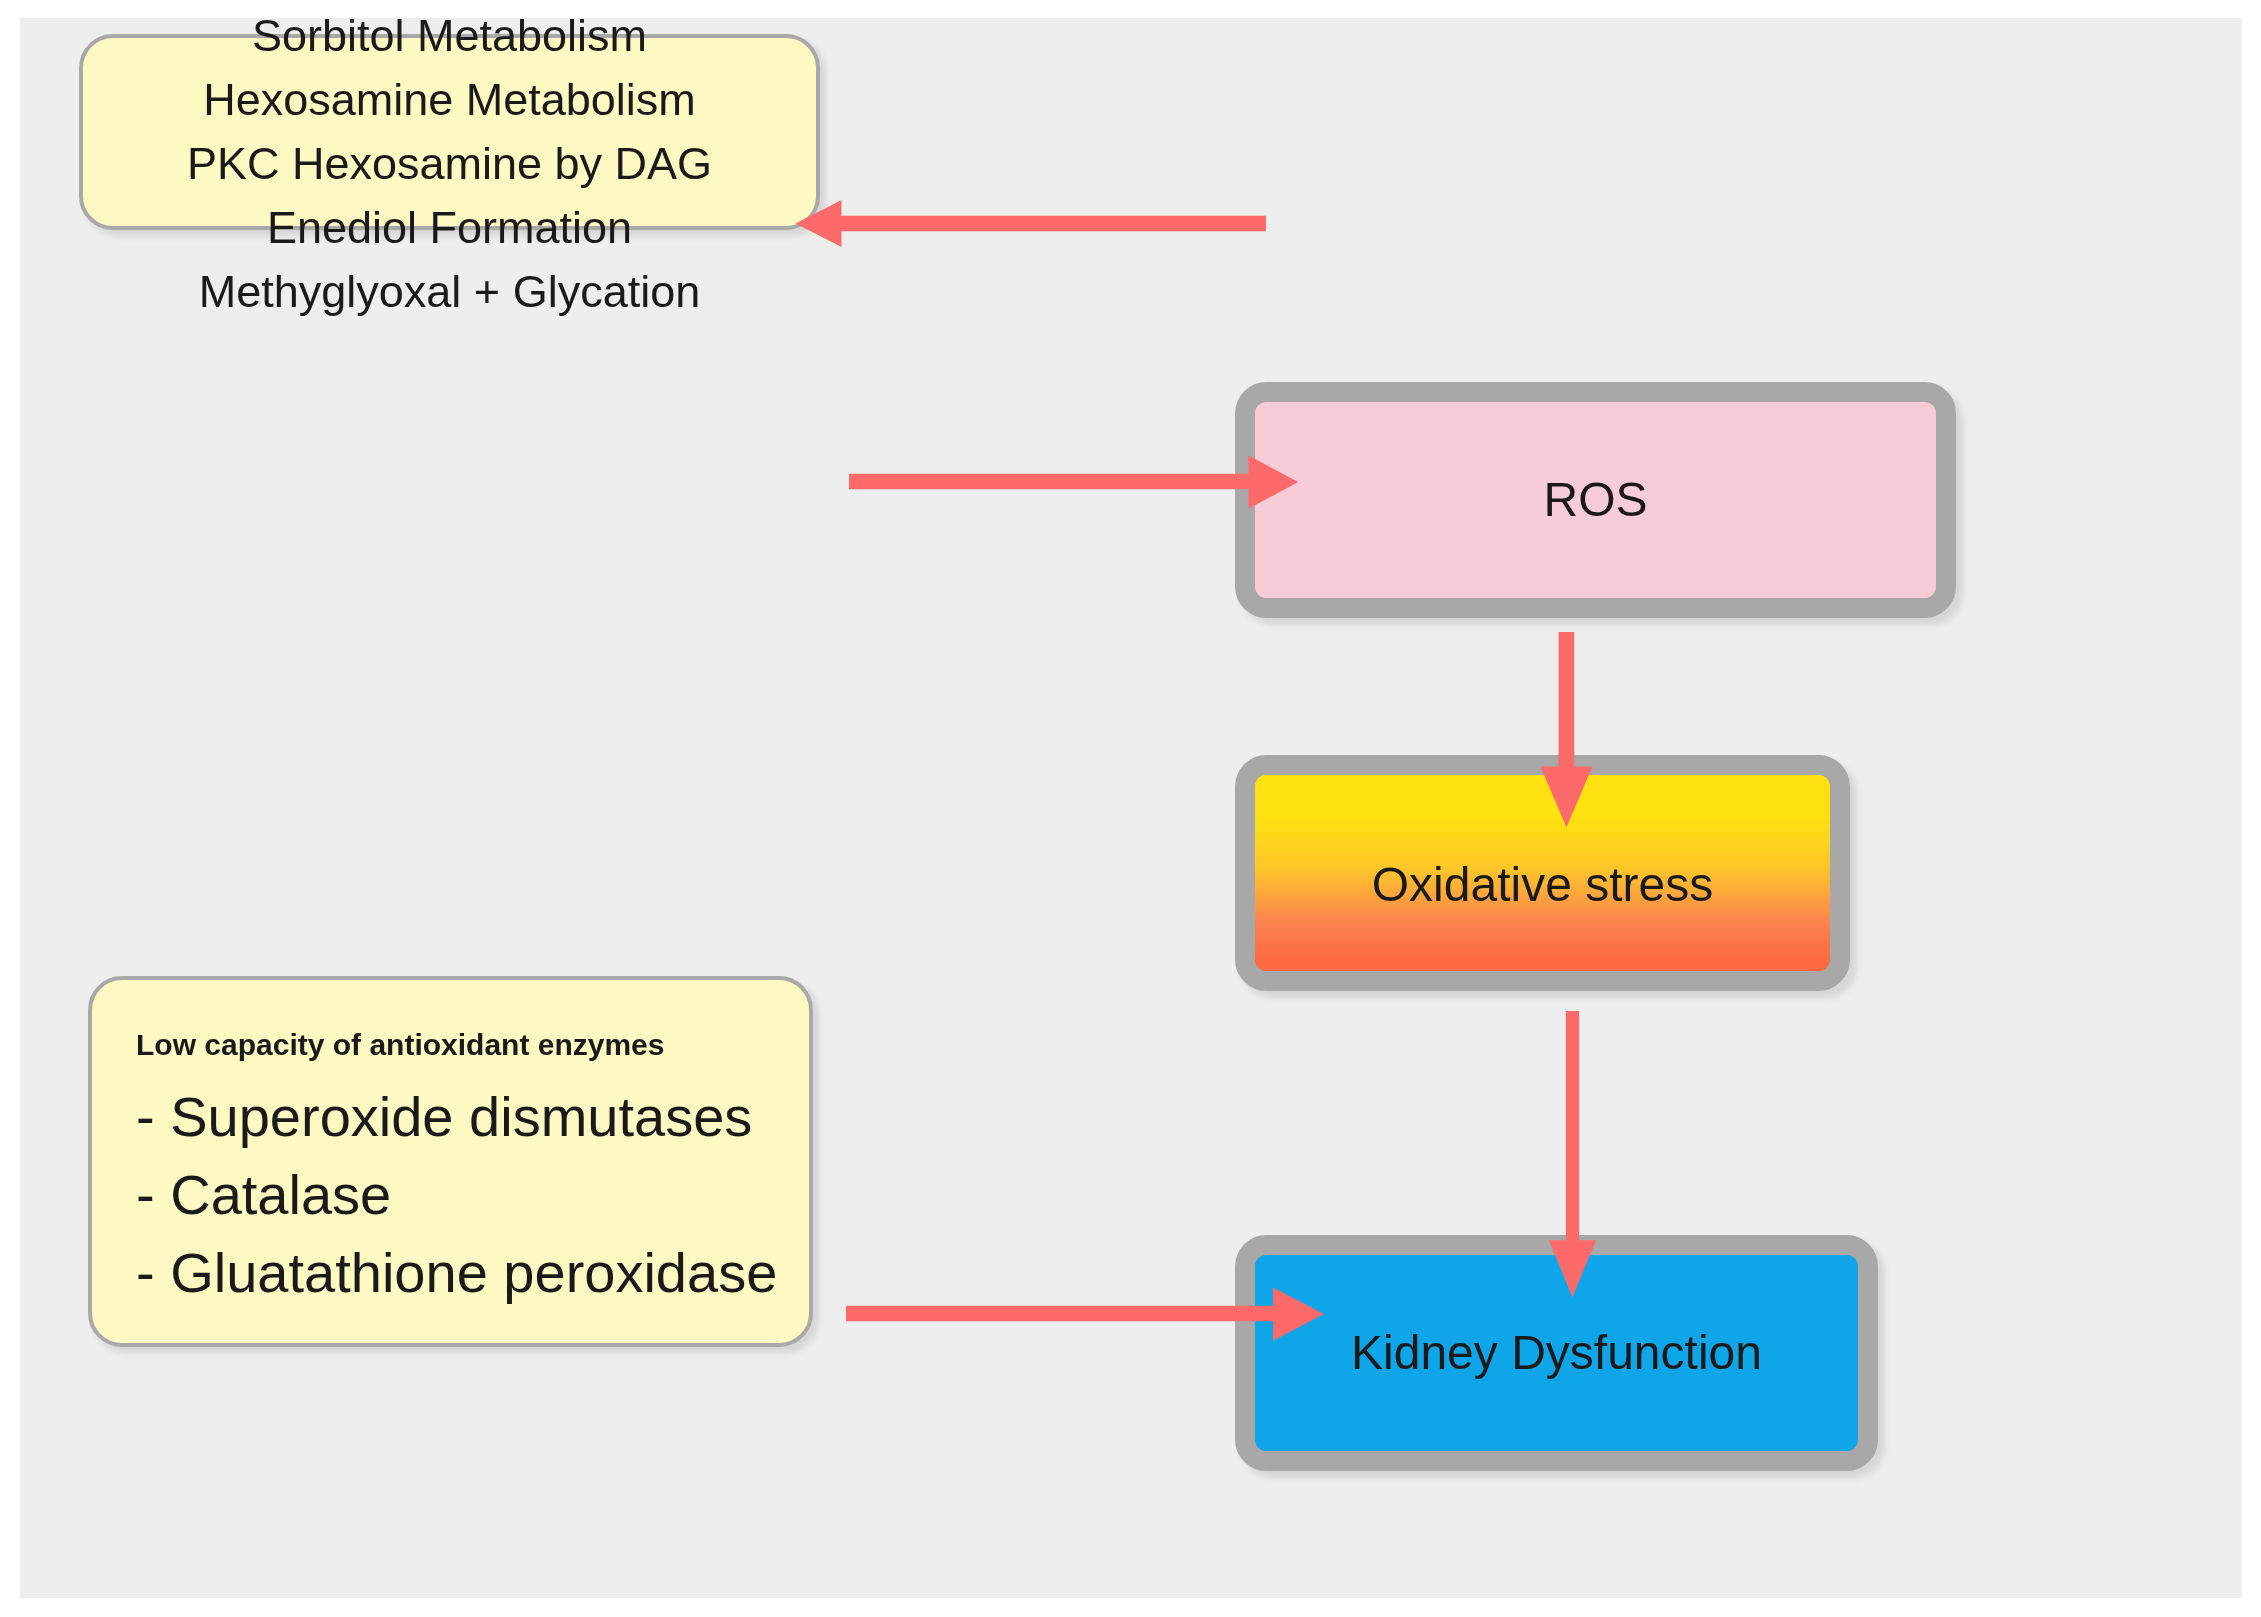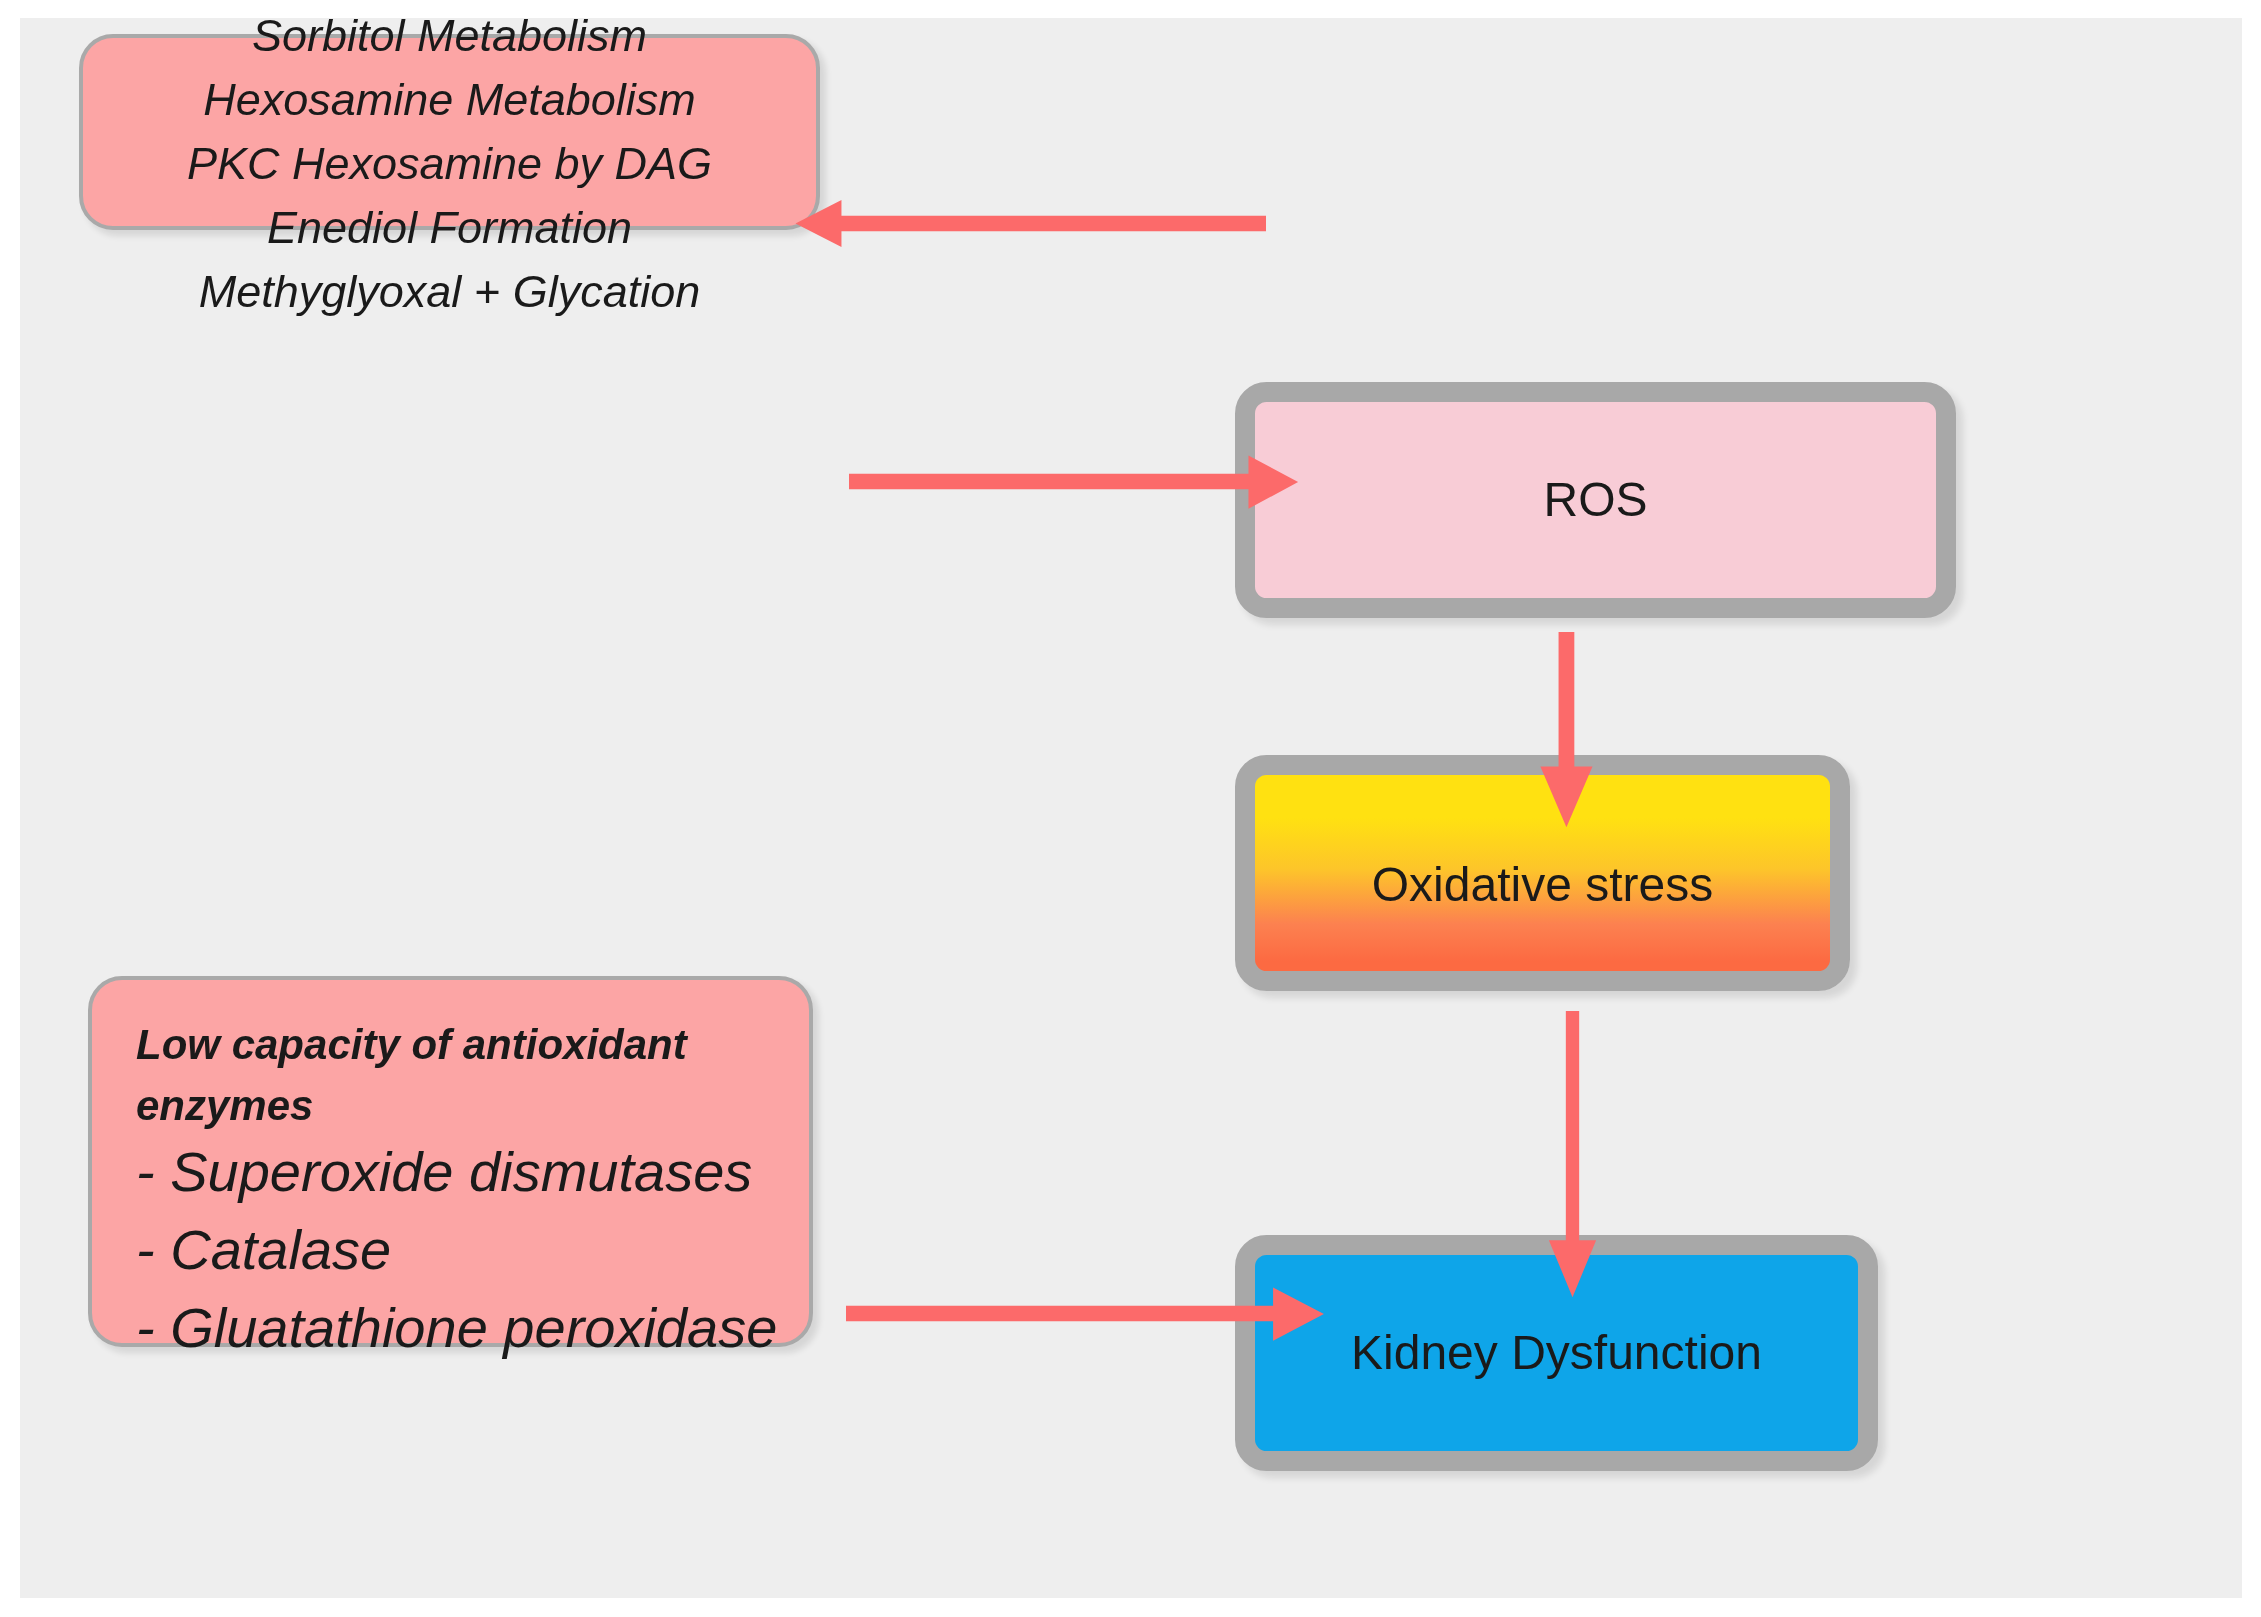--- a/index.html
+++ b/index.html
@@ -20,25 +20,24 @@
     top: 18px;
     width: 2222px;
     height: 1580px;
     background: #eeeeee;
   }
 
   
   .outline-box {
     position: absolute;
     box-sizing: border-box;
-    background: #fca5a5;
+    background: #fef9c3;
     border: 4.2px solid #a9a9a9;
     border-radius: 34px;
     box-shadow: 5.4px 5.4px 6.7px rgba(0,0,0,0.10);
-    font-style: italic;
   }
 
   #box-pathways {
     left: 59px;
     top: 16.3px;
     width: 741px;
     height: 196px;
   }
   #box-antioxidant {
     left: 68px;
@@ -61,24 +60,24 @@
   .pathway-line { display: block; white-space: nowrap; }
 
   .antiox-inner {
     position: absolute;
     left: 44px;
     right: 28px;
     top: 34px;
     color: #1a1a1a;
   }
   .antiox-title {
-    font-size: 42px;
+    font-size: 30px;
     font-weight: bold;
     line-height: 61px;
-    margin-bottom: 14px;
+    margin-bottom: 20px;
   }
   .antiox-item {
     font-size: 56px;
     line-height: 44px;
     margin-bottom: 34px;
     white-space: nowrap;
   }
 
   
   .filled-box {

